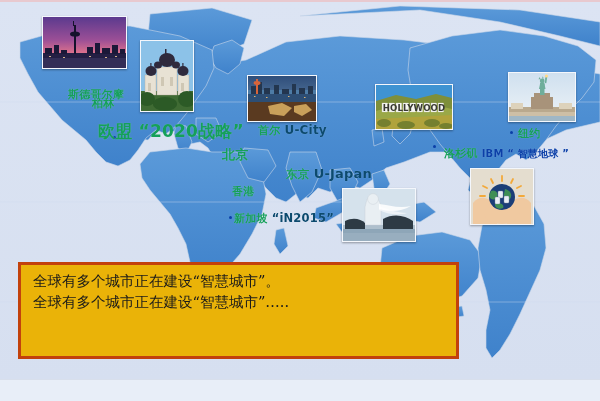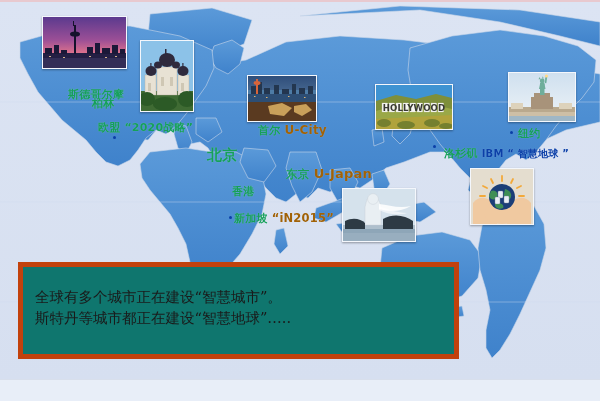--- a/index.html
+++ b/index.html
@@ -20,40 +20,40 @@
   
   .mlabel{
     position:absolute;
     color:#15a05a;
     font-weight:bold;
     white-space:nowrap;
     letter-spacing:.2px;
     text-shadow:0 0 1px rgba(255,255,255,.35);
   }
   .mlabel .lat{color:#0b3fa8;}
-  .mlabel .dark{color:#a16207;}
+  .mlabel .dark{color:#0c4a6e;}
   .dot{position:absolute;width:3px;height:3px;border-radius:50%;background:#0b3fa8;}
 
   
   .photo{
     position:absolute;
     border:1px solid #f4f7fc;
     box-shadow:0 1px 2px rgba(0,0,0,.35);
     overflow:hidden;
     background:#8899aa;
   }
   .photo svg{display:block;width:100%;height:100%;}
 
   
   .caption{
     position:absolute;left:18px;top:262px;width:441px;height:97px;
-    background:#0f766e;
-    border:5px solid #c2410c;
+    background:#eab308;
+    border:3px solid #c2410c;
     box-sizing:border-box;
-    padding:20px 10px 4px 12px;
+    padding:6px 10px 4px 12px;
   }
   .caption p{
     margin:0;
     color:#1a1a1a;
     font-family:"DejaVu Serif","Liberation Serif",serif;
     font-size:14.5px;
     line-height:21px;
     white-space:nowrap;
   }
   
@@ -388,31 +388,31 @@
   <div class="dot" style="left:433px;top:145px;"></div>
 
   <div class="mlabel" style="left:68px;top:63px;font-size:11px;margin-top:24px;">
     <span>斯德哥尔摩</span>
   </div>
 
   <div class="mlabel" style="left:92px;top:96px;font-size:11px;">
     <span>柏林</span>
   </div>
 
-  <div class="mlabel" style="left:98px;top:120px;font-size:11px;">
+  <div class="mlabel" style="left:98px;top:120px;font-size:17px;">
     <span>欧盟</span>
     <span>“2020战略”</span>
   </div>
 
   <div class="mlabel" style="left:258px;top:123px;font-size:11px;">
     <span>首尔</span>
     <span class="dark" style="font-size:12px;">U-City</span>
   </div>
 
-  <div class="mlabel" style="left:207px;top:146px;font-size:15px;">
+  <div class="mlabel" style="left:222px;top:146px;font-size:13px;">
     <span>北京</span>
   </div>
 
   <div class="mlabel" style="left:286px;top:158px;font-size:11.5px;margin-top:8px;">
     <span>东京</span>
     <span class="dark" style="font-size:13px;">U-Japan</span>
   </div>
 
   <div class="mlabel" style="left:232px;top:184px;font-size:11px;">
     <span>香港</span>
@@ -427,18 +427,18 @@
     <span>纽约</span>
   </div>
 
   <div class="mlabel" style="left:416px;top:146px;font-size:11px;margin-left:28px;">
     <span>洛杉矶</span>
     <span class="lat" style="font-size:10px;">IBM  “ 智慧地球 ”</span>
   </div>
 
   <div class="caption">
     <p>全球有多个城市正在建设“智慧城市”。</p>
-    <p>斯特丹等城市都正在建设“智慧地球”…..</p>
+    <p>全球有多个城市正在建设“智慧城市”…..</p>
   </div>
 
   <div class="band-rule"></div>
   <div class="bottom-band"></div>
 </div>
 
 </body></html>

